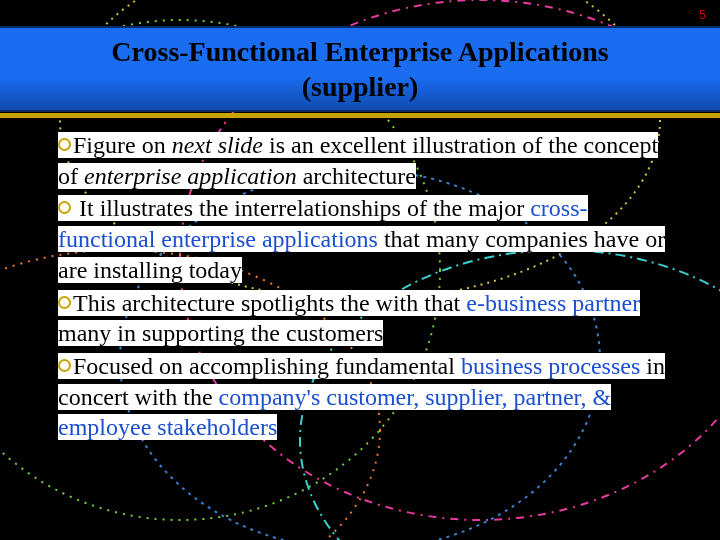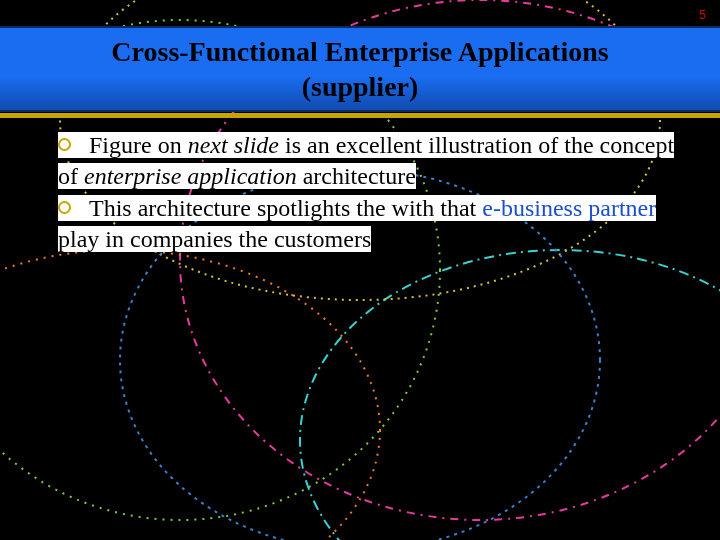--- a/index.html
+++ b/index.html
@@ -79,21 +79,20 @@
     background: #fff;
     vertical-align: 2px;
     margin-right: 2px;
   }
   .hl-blue { color: #1a4fd0; }
   .italic { font-style: italic; }
   .wrap {
     display: inline;
     background: #fff;
     box-shadow: 0 0 0 0 #fff;
-    padding-left: 16px;
   }
   .linebox {
     background: #fff;
   }
 </style>
 </head>
 <body>
 
 <div class="bg-deco">
   <svg viewBox="0 0 720 540" xmlns="http://www.w3.org/2000/svg">
@@ -117,21 +116,31 @@
 <div class="underline"></div>
 
 <div class="content">
 
   <div class="item">
     <span class="linebox">
       <span class="bullet"></span><span class="wrap"><span>Figure on </span><span class="italic">next slide</span><span> is an excellent illustration of the concept of </span><span class="italic">enterprise application</span><span> architecture</span></span>
     </span>
   </div>
 
+  <div class="item">
+    <span class="linebox">
+      <span class="bullet"></span><span class="wrap"><span> It illustrates the interrelationships of the major </span><span class="hl-blue">cross-functional enterprise applications</span><span> that many companies have or are installing today</span></span>
+    </span>
+  </div>
 
   <div class="item">
     <span class="linebox">
-      <span class="bullet"></span><span class="wrap"><span>This architecture spotlights the with that </span><span class="hl-blue">e-business partner</span><span> play in companies the customers</span></span>
+      <span class="bullet"></span><span class="wrap"><span>This architecture spotlights the with that </span><span class="hl-blue">e-business partner</span><span> many in supporting the customers</span></span>
     </span>
   </div>
 
+  <div class="item">
+    <span class="linebox">
+      <span class="bullet"></span><span class="wrap"><span>Focused on accomplishing fundamental </span><span class="hl-blue">business processes</span><span> in concert with the </span><span class="hl-blue">company's customer, supplier, partner, &amp; employee stakeholders</span></span>
+    </span>
+  </div>
 
 </div>
 
 </body></html>

